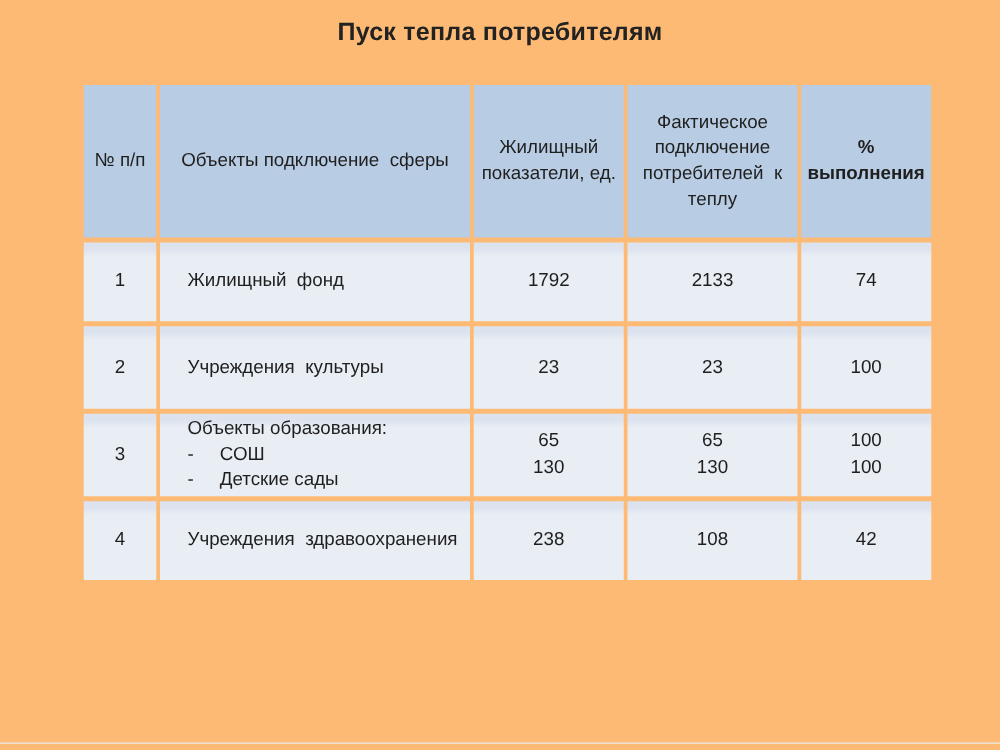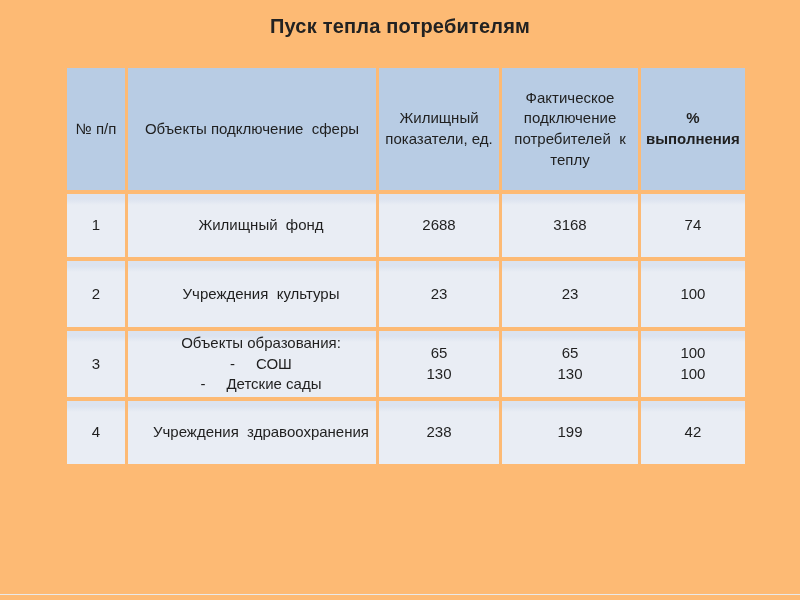--- a/index.html
+++ b/index.html
@@ -50,21 +50,21 @@
     height: 122px;
   }
   .data-table th.col-num { padding: 2px 1px; margin-left: 20px; }
   .data-table th.bold { font-weight: bold; }
   .data-table td {
     background: linear-gradient(180deg, var(--row_edge) 0px, var(--row_edge) 5px, var(--row_bg) 11px, var(--row_bg) 100%);
     height: 63px;
   }
   .data-table tr.row-tall td { height: 66px; }
   .data-table td.cell-object {
-    text-align: center;
+    text-align: left;
     padding-left: 22px;
     padding-right: 4px;
   }
   .bottom-edge {
     position: absolute;
     left: 0; right: 0; top: 594px;
     height: 1px;
     background: #e9e9e9;
   }
 </style>
@@ -89,22 +89,22 @@
         <th>Жилищный показатели, ед.</th>
         <th>Фактическое подключение потребителей  к теплу</th>
         <th class="bold">%
 выполнения</th>
       </tr>
     </thead>
     <tbody>
       <tr>
         <td>1</td>
         <td class="cell-object">Жилищный  фонд</td>
-        <td>2688</td>
-        <td>3168</td>
+        <td>1792</td>
+        <td>2133</td>
         <td>74</td>
       </tr>
       <tr class="row-tall">
         <td>2</td>
         <td class="cell-object">Учреждения  культуры</td>
         <td>23</td>
         <td>23</td>
         <td>100</td>
       </tr>
       <tr class="row-tall">
@@ -116,20 +116,20 @@
 130</td>
         <td>65
 130</td>
         <td>100
 100</td>
       </tr>
       <tr>
         <td>4</td>
         <td class="cell-object">Учреждения  здравоохранения</td>
         <td>238</td>
-        <td>199</td>
+        <td>108</td>
         <td>42</td>
       </tr>
     </tbody>
   </table>
 
   <div class="bottom-edge"></div>
 </div>
 
 </body></html>

